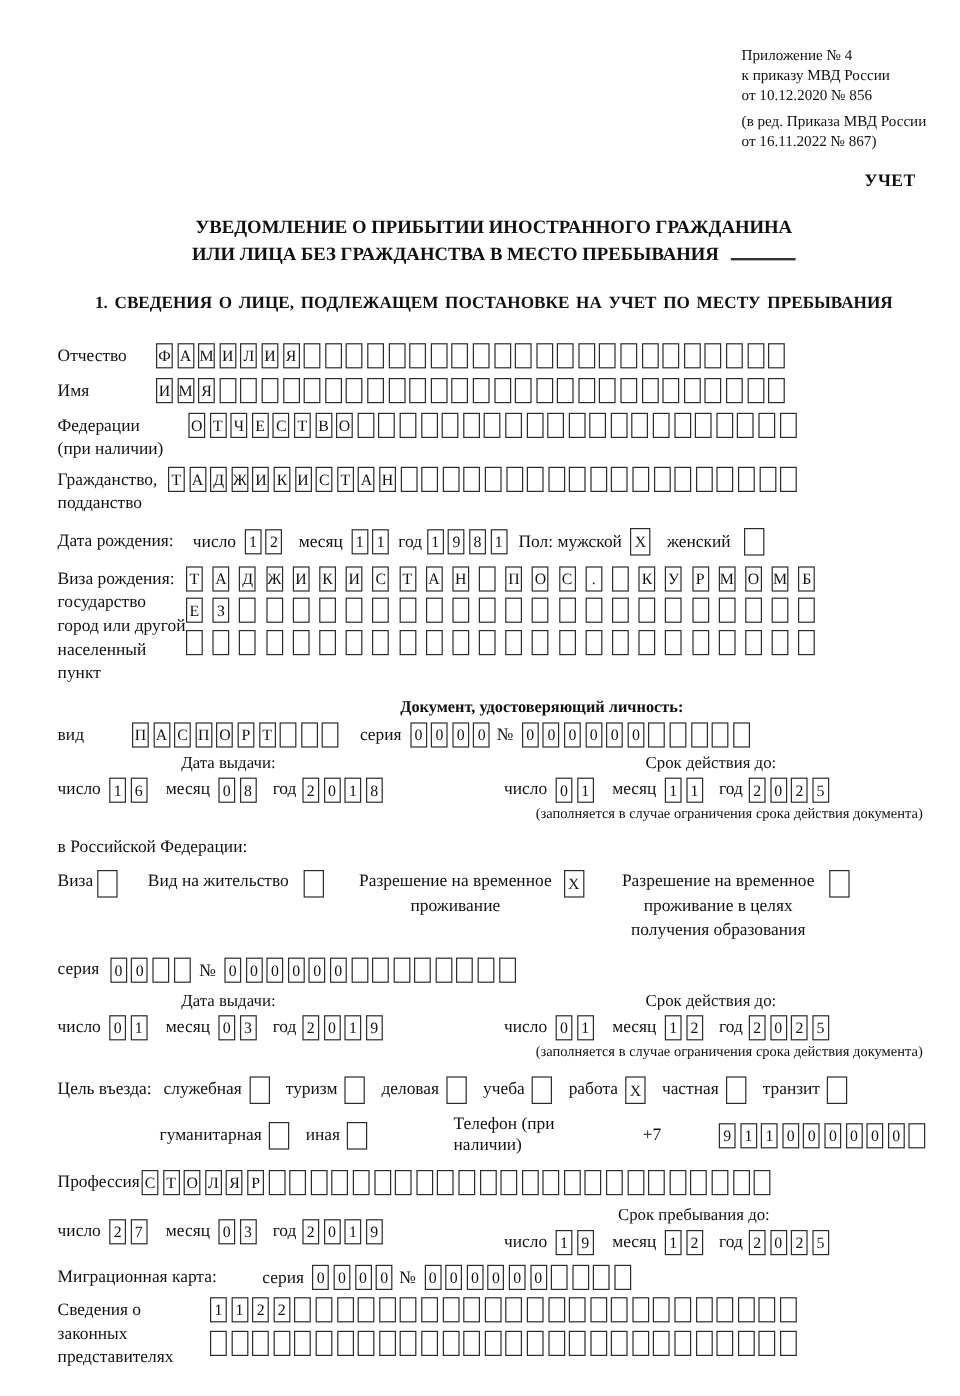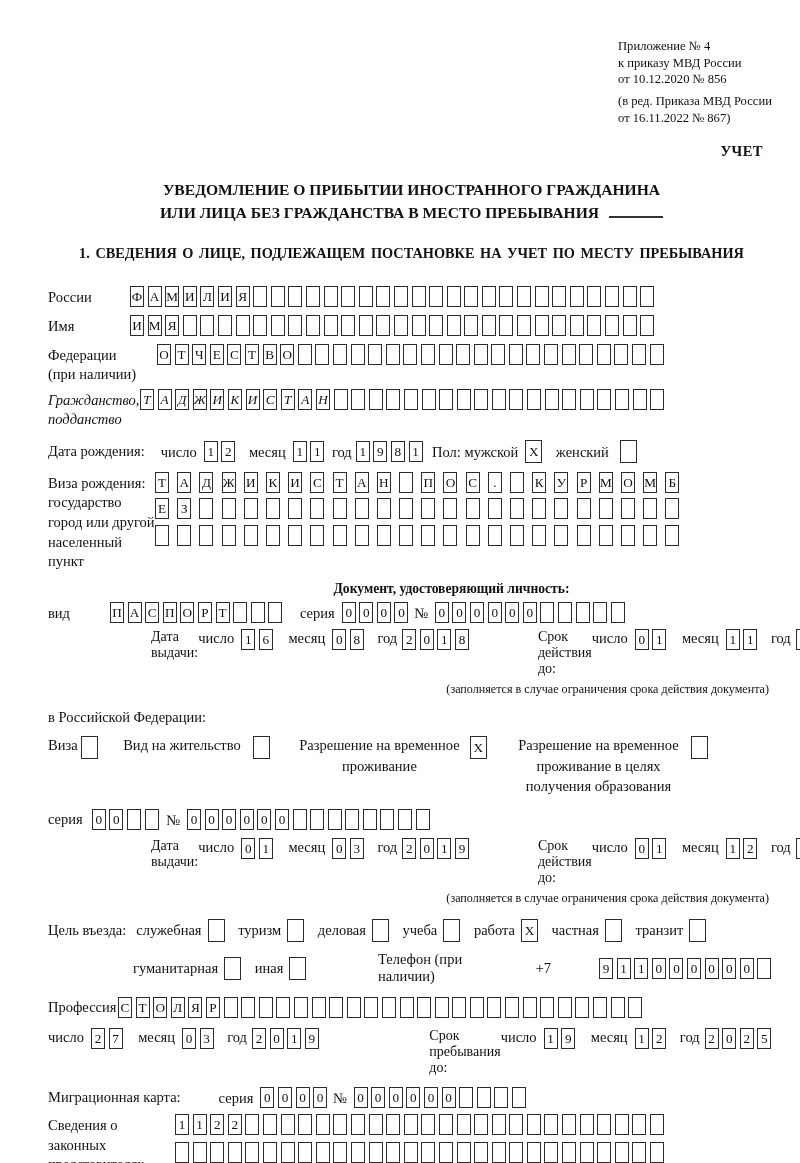--- a/index.html
+++ b/index.html
@@ -32,21 +32,21 @@
 
   .frow{display:flex;align-items:flex-start;margin-top:7px;}
   .lbl{flex:0 0 auto;padding-top:2px;line-height:1.35;}
   .w82{width:82px;} .w109{width:109px;} .w92{width:92px;} .w107{width:107px;} .w70{width:70px;} .w127{width:127px;}
   .stack .cells{display:block;margin-bottom:5.5px;}
 
   .inline-lbl{padding:2px 7px 0 10px;}
   .doc-heading{margin-top:9px;font-weight:bold;font-size:13.6px;text-align:center;padding-left:80px;}
 
   .date-row{display:flex;margin-top:6px;}
-  .date-col{display:flex;flex-direction:row;}
+  .date-col{display:flex;flex-direction:column;justify-content:center;}
   .date-col .date-heading{font-size:14px;margin-bottom:3px;}
   .dleft{width:372px;}
   .dleft .date-heading{padding-left:103px;}
   .dright{flex:1;}
   .dright .date-heading{padding-left:118px;}
   .date-fields{white-space:nowrap;}
   .date-fields .dl{padding-right:7px;}
   .date-fields .dl2{padding-left:12px;padding-right:7px;}
   .date-fields .dl3{padding-left:10px;padding-right:5px;}
   .fine-note{font-size:12.1px;text-align:right;padding-right:6px;margin-top:2px;}
@@ -86,38 +86,38 @@
 <div class="forma">УЧЕТ</div>
 
 <div class="title">
   <div>УВЕДОМЛЕНИЕ О ПРИБЫТИИ ИНОСТРАННОГО ГРАЖДАНИНА</div>
   <div><span>ИЛИ ЛИЦА БЕЗ ГРАЖДАНСТВА В МЕСТО ПРЕБЫВАНИЯ</span><span class="blank-line"></span></div>
 </div>
 
 <div class="sec-heading">1. СВЕДЕНИЯ О ЛИЦЕ, ПОДЛЕЖАЩЕМ ПОСТАНОВКЕ НА УЧЕТ ПО МЕСТУ ПРЕБЫВАНИЯ</div>
 
 <div class="frow" style="margin-top:24px;">
-  <div class="lbl w82">России</div>
+  <div class="lbl w82">Отчество</div>
   <div class="cells"><span class="cell">Ф</span><span class="cell">А</span><span class="cell">М</span><span class="cell">И</span><span class="cell">Л</span><span class="cell">И</span><span class="cell">Я</span><span class="cell"></span><span class="cell"></span><span class="cell"></span><span class="cell"></span><span class="cell"></span><span class="cell"></span><span class="cell"></span><span class="cell"></span><span class="cell"></span><span class="cell"></span><span class="cell"></span><span class="cell"></span><span class="cell"></span><span class="cell"></span><span class="cell"></span><span class="cell"></span><span class="cell"></span><span class="cell"></span><span class="cell"></span><span class="cell"></span><span class="cell"></span><span class="cell"></span><span class="cell"></span></div>
 </div>
 
 <div class="frow">
   <div class="lbl w82">Имя</div>
   <div class="cells"><span class="cell">И</span><span class="cell">М</span><span class="cell">Я</span><span class="cell"></span><span class="cell"></span><span class="cell"></span><span class="cell"></span><span class="cell"></span><span class="cell"></span><span class="cell"></span><span class="cell"></span><span class="cell"></span><span class="cell"></span><span class="cell"></span><span class="cell"></span><span class="cell"></span><span class="cell"></span><span class="cell"></span><span class="cell"></span><span class="cell"></span><span class="cell"></span><span class="cell"></span><span class="cell"></span><span class="cell"></span><span class="cell"></span><span class="cell"></span><span class="cell"></span><span class="cell"></span><span class="cell"></span><span class="cell"></span></div>
 </div>
 
 <div class="frow">
   <div class="lbl w109">
     <div>Федерации</div>
     <div>(при наличии)</div>
   </div>
   <div class="cells"><span class="cell">О</span><span class="cell">Т</span><span class="cell">Ч</span><span class="cell">Е</span><span class="cell">С</span><span class="cell">Т</span><span class="cell">В</span><span class="cell">О</span><span class="cell"></span><span class="cell"></span><span class="cell"></span><span class="cell"></span><span class="cell"></span><span class="cell"></span><span class="cell"></span><span class="cell"></span><span class="cell"></span><span class="cell"></span><span class="cell"></span><span class="cell"></span><span class="cell"></span><span class="cell"></span><span class="cell"></span><span class="cell"></span><span class="cell"></span><span class="cell"></span><span class="cell"></span><span class="cell"></span><span class="cell"></span></div>
 </div>
 
-<div class="frow" style="margin-top:4px;font-style:italic;">
+<div class="frow" style="margin-top:4px;">
   <div class="lbl w92">
     <div>Гражданство,</div>
     <div>подданство</div>
   </div>
   <div class="cells"><span class="cell">Т</span><span class="cell">А</span><span class="cell">Д</span><span class="cell">Ж</span><span class="cell">И</span><span class="cell">К</span><span class="cell">И</span><span class="cell">С</span><span class="cell">Т</span><span class="cell">А</span><span class="cell">Н</span><span class="cell"></span><span class="cell"></span><span class="cell"></span><span class="cell"></span><span class="cell"></span><span class="cell"></span><span class="cell"></span><span class="cell"></span><span class="cell"></span><span class="cell"></span><span class="cell"></span><span class="cell"></span><span class="cell"></span><span class="cell"></span><span class="cell"></span><span class="cell"></span><span class="cell"></span><span class="cell"></span><span class="cell"></span></div>
 </div>
 
 <div class="frow" style="margin-top:10px;align-items:center;">
   <span>Дата рождения:</span>
   <span class="inline-lbl" style="padding-left:16px;">число</span>

